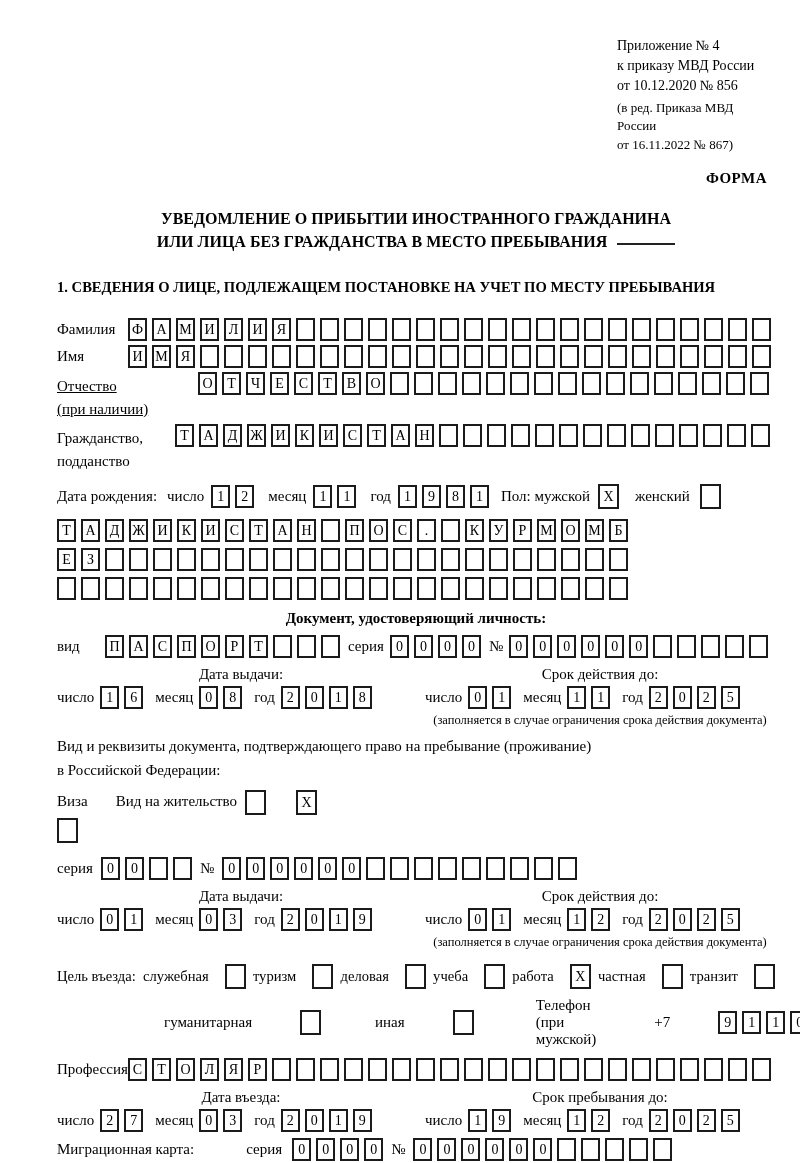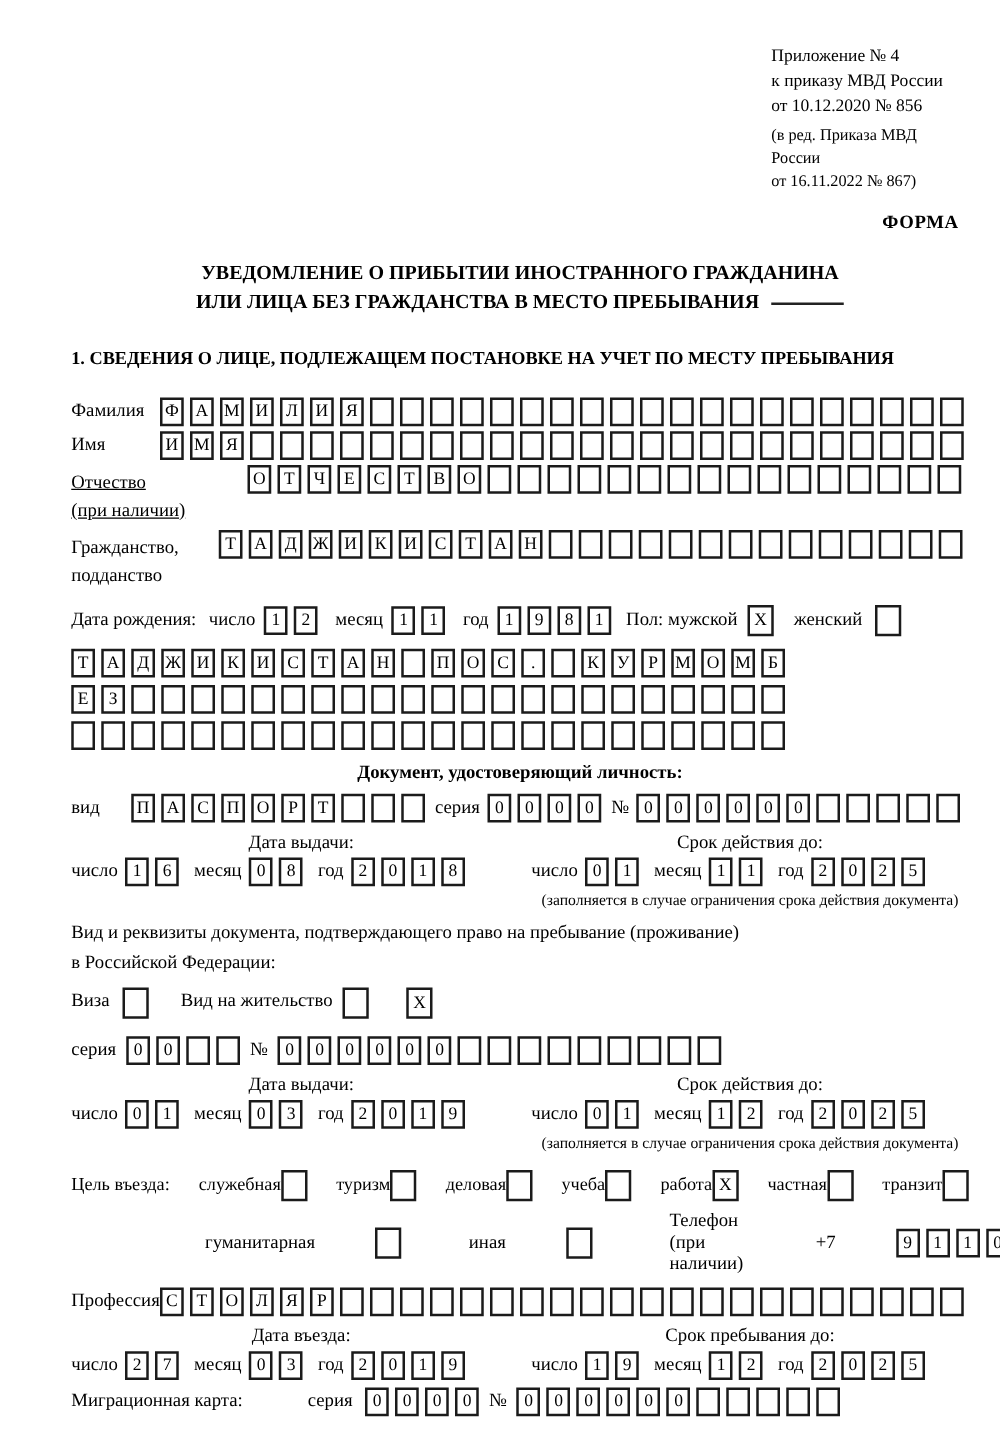--- a/index.html
+++ b/index.html
@@ -63,32 +63,32 @@
   .date-row .dlabel + .cells { margin-right: 12px; }
   .date-row .cells:last-child { margin-right: 0; }
   .note { font-size: 12.5px; margin-top: 4px; text-align: center; }
 
   .intro { font-size: 15px; line-height: 1.6; margin-top: 6px; }
 
   .permit-row { display: flex; align-items: flex-start; margin: 8px 0 14px; font-size: 15px; }
   .permit-opt { display: flex; align-items: flex-start; gap: 8px; }
   .permit-opt .optlabel { padding-top: 3px; }
   .permit-opt .center { text-align: center; line-height: 1.45; }
-  .o1 { margin-right: 26px; } .o1 .optlabel { padding-right: 2px; }
+  .o1 { margin-right: 26px; flex-direction: column; } .o1 .optlabel { padding-right: 2px; }
   .o2 { margin-right: 30px; }
   .o3 { margin-right: 28px; } .o3 .center { width: 192px; }
   .o4 .center { width: 178px; }
 
   .series-row { align-items: center; margin: 4px 0 8px; }
   .series-row .label { padding-top: 0; }
   .series-row .mid { margin: 0 8px; }
   .series-row .slabel { margin-right: 8px; }
 
   .purpose-row { align-items: center; justify-content: space-between; font-size: 14.6px; margin-top: 14px; }
-  .opt { display: inline-flex; align-items: center; gap: 0; }
+  .opt { display: inline-flex; align-items: center; gap: 16px; }
 
   .purpose-row2 { align-items: center; margin-left: 107px; margin-top: 8px; font-size: 15px; gap: 40px; }
   .purpose-row2 .gap-s { margin: 0 14px 0 8px; }
   .purpose-row2 .gap-m { margin: 0 22px 0 8px; }
   .purpose-row2 .phone-prefix { margin: 0 8px 0 18px; }
 
   .prof-row { align-items: center; margin-top: 10px; margin-bottom: 8px; }
   .prof-row .label { padding-top: 0; }
 
   .mk-row { align-items: center; margin-top: 4px; }
@@ -597,21 +597,21 @@
 
   <div class="row purpose-row2">
     <span>гуманитарная</span>
     <span class="cells boxwrap gap-s">
         <span class="cell"></span>
       </span>
     <span>иная</span>
     <span class="cells boxwrap gap-m">
         <span class="cell"></span>
       </span>
-    <span>Телефон (при наличии)</span>
+    <span>Телефон (при мужской)</span>
     <span class="phone-prefix">+7</span>
     <span class="cells">
         <span class="cell filled">9</span>
         <span class="cell filled">1</span>
         <span class="cell filled">1</span>
         <span class="cell filled">0</span>
         <span class="cell filled">0</span>
         <span class="cell filled">0</span>
         <span class="cell filled">0</span>
         <span class="cell filled">0</span>

